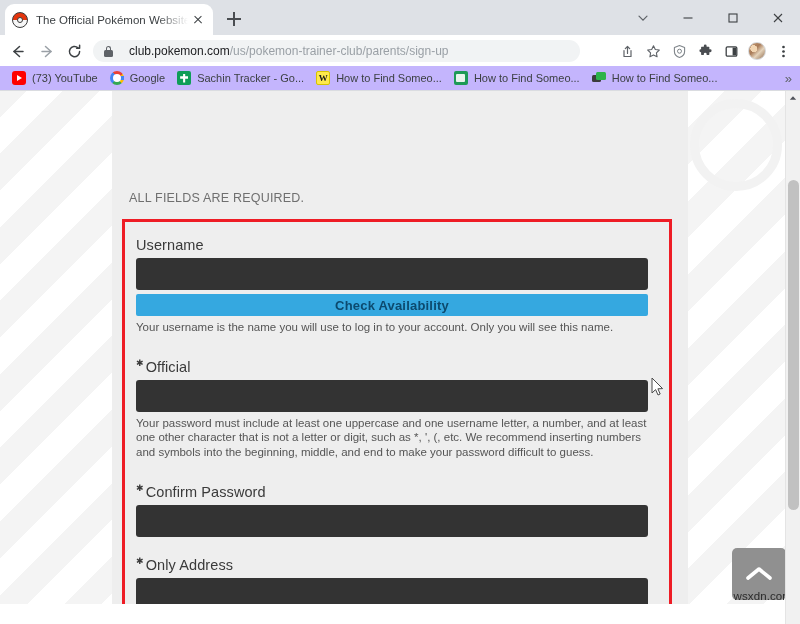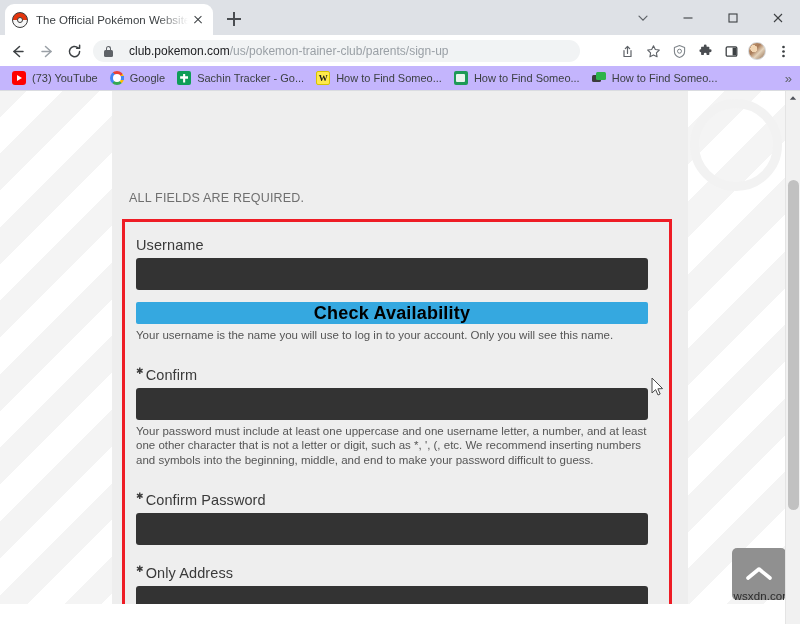--- a/index.html
+++ b/index.html
@@ -393,26 +393,26 @@
     box-sizing: border-box;
     padding: 0 8px;
     color: #ffffff;
     font-size: 13px;
     font-family: "Liberation Sans", sans-serif;
   }
   .check-btn {
     display: block;
     width: 512px;
     height: 22px;
-    margin-top: 12px;
+    margin-top: 4px;
     background: #35a8e0;
     border: none;
     border-radius: 2px;
-    color: #000000;
-    font-size: 18px;
+    color: #0c4a6e;
+    font-size: 13px;
     font-weight: bold;
     font-family: "Liberation Sans", sans-serif;
     letter-spacing: 0.2px;
     cursor: pointer;
   }
   .helper {
     font-size: 11.5px;
     color: #555555;
     line-height: 14.2px;
     margin: 4px 0 0 0;
@@ -618,21 +618,21 @@
       <div class="flabel">
         <span>Username</span>
       </div>
       <input class="finput" type="text" value="" style="">
       <button class="check-btn">Check Availability</button>
       <p class="helper">Your username is the name you will use to log in to your account. Only you will see this name.</p>
 
       <div class="gap-lg"></div>
 
       <div class="flabel">
-        <span class="req">✱</span><span>Confirm</span>
+        <span class="req">✱</span><span>Official</span>
       </div>
       <input class="finput" type="password" value="" style="">
       <p class="helper">Your password must include at least one uppercase and one username letter, a number, and at least one other character that is not a letter or digit, such as *, ', (, etc. We recommend inserting numbers and symbols into the beginning, middle, and end to make your password difficult to guess.</p>
 
       <div class="gap-lg"></div>
 
       <div class="flabel">
         <span class="req">✱</span><span>Confirm Password</span>
       </div>
       <input class="finput" type="password" value="" style="">

